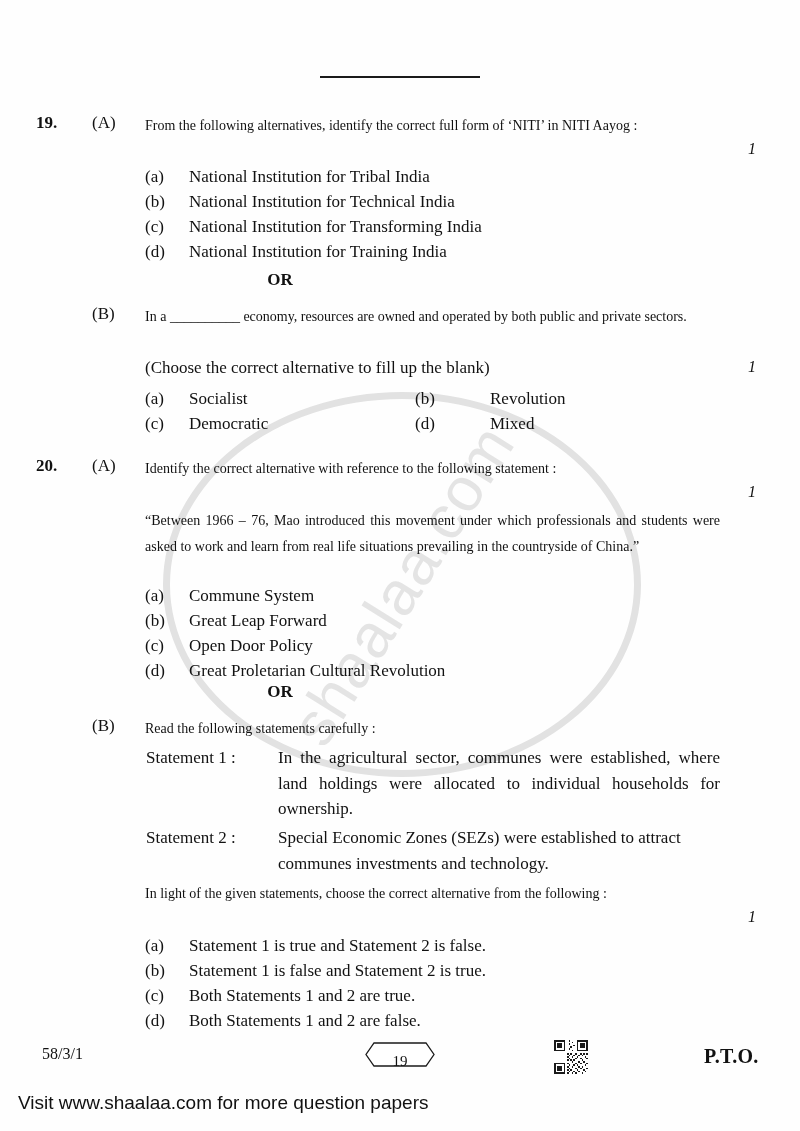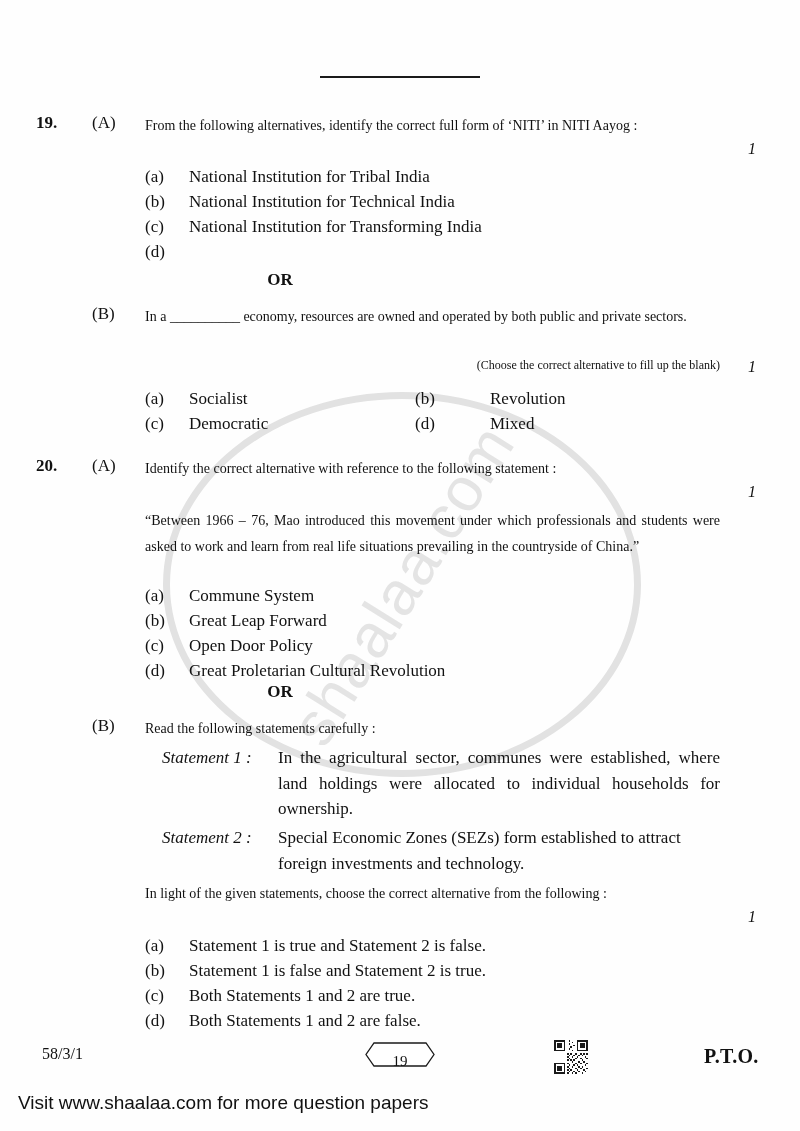--- a/index.html
+++ b/index.html
@@ -107,36 +107,35 @@
     width: 96px;
     text-align: center;
     font-weight: bold;
     font-size: 17px;
   }
 
   .centerline {
     position: absolute;
     left: 145px;
     width: 575px;
-    text-align: right;
-    font-size: 12px;
+    text-align: left;
+    font-size: 17px;
   }
 
   .stmt {
     position: absolute;
     left: 146px;
     width: 574px;
     font-size: 17px;
     line-height: 25.5px;
   }
   .stmt .slabel {
     position: absolute;
-    left: 16px;
+    left: 0;
     top: 0;
-    font-style: italic;
     white-space: nowrap;
   }
   .stmt .sbody {
     margin-left: 132px;
     text-align: justify;
     text-align-last: left;
   }
   .stmt.s2 .sbody { text-align: left; }
 
   
@@ -216,20 +215,21 @@
       <div class="opt">
         <span class="lab">(b)</span>
         <span class="txt">National Institution for Technical India</span>
       </div>
       <div class="opt">
         <span class="lab">(c)</span>
         <span class="txt">National Institution for Transforming India</span>
       </div>
       <div class="opt">
         <span class="lab">(d)</span>
+        <span class="txt">National Institution for Training India</span>
       </div>
     </div>
 
     <div class="or" style="top:270px">OR</div>
 
     <div class="qpart" style="top:304px">(B)</div>
     <div class="qbody" style="top:304px">In a __________ economy, resources are owned and operated by both public and private sectors.</div>
     <div class="centerline" style="top:358px">(Choose the correct alternative to fill up the blank)</div>
     <div class="marks" style="top:358px">1</div>
 
@@ -279,21 +279,21 @@
     <div class="qpart" style="top:716px">(B)</div>
     <div class="qbody" style="top:716px">Read the following statements carefully :</div>
 
     <div class="stmt" style="top:745px">
       <span class="slabel">Statement 1 :</span>
       <div class="sbody">In the agricultural sector, communes were established, where land holdings were allocated to individual households for ownership.</div>
     </div>
 
     <div class="stmt s2" style="top:825px">
       <span class="slabel">Statement 2 :</span>
-      <div class="sbody">Special Economic Zones (SEZs) form established to attract foreign investments and technology.</div>
+      <div class="sbody">Special Economic Zones (SEZs) were established to attract communes investments and technology.</div>
     </div>
 
     <div class="qbody" style="top:881px">In light of the given statements, choose the correct alternative from the following :</div>
     <div class="marks" style="top:908px">1</div>
 
     <div class="opts" style="top:933px">
       <div class="opt">
         <span class="lab">(a)</span>
         <span class="txt">Statement 1 is true and Statement 2 is false.</span>
       </div>

